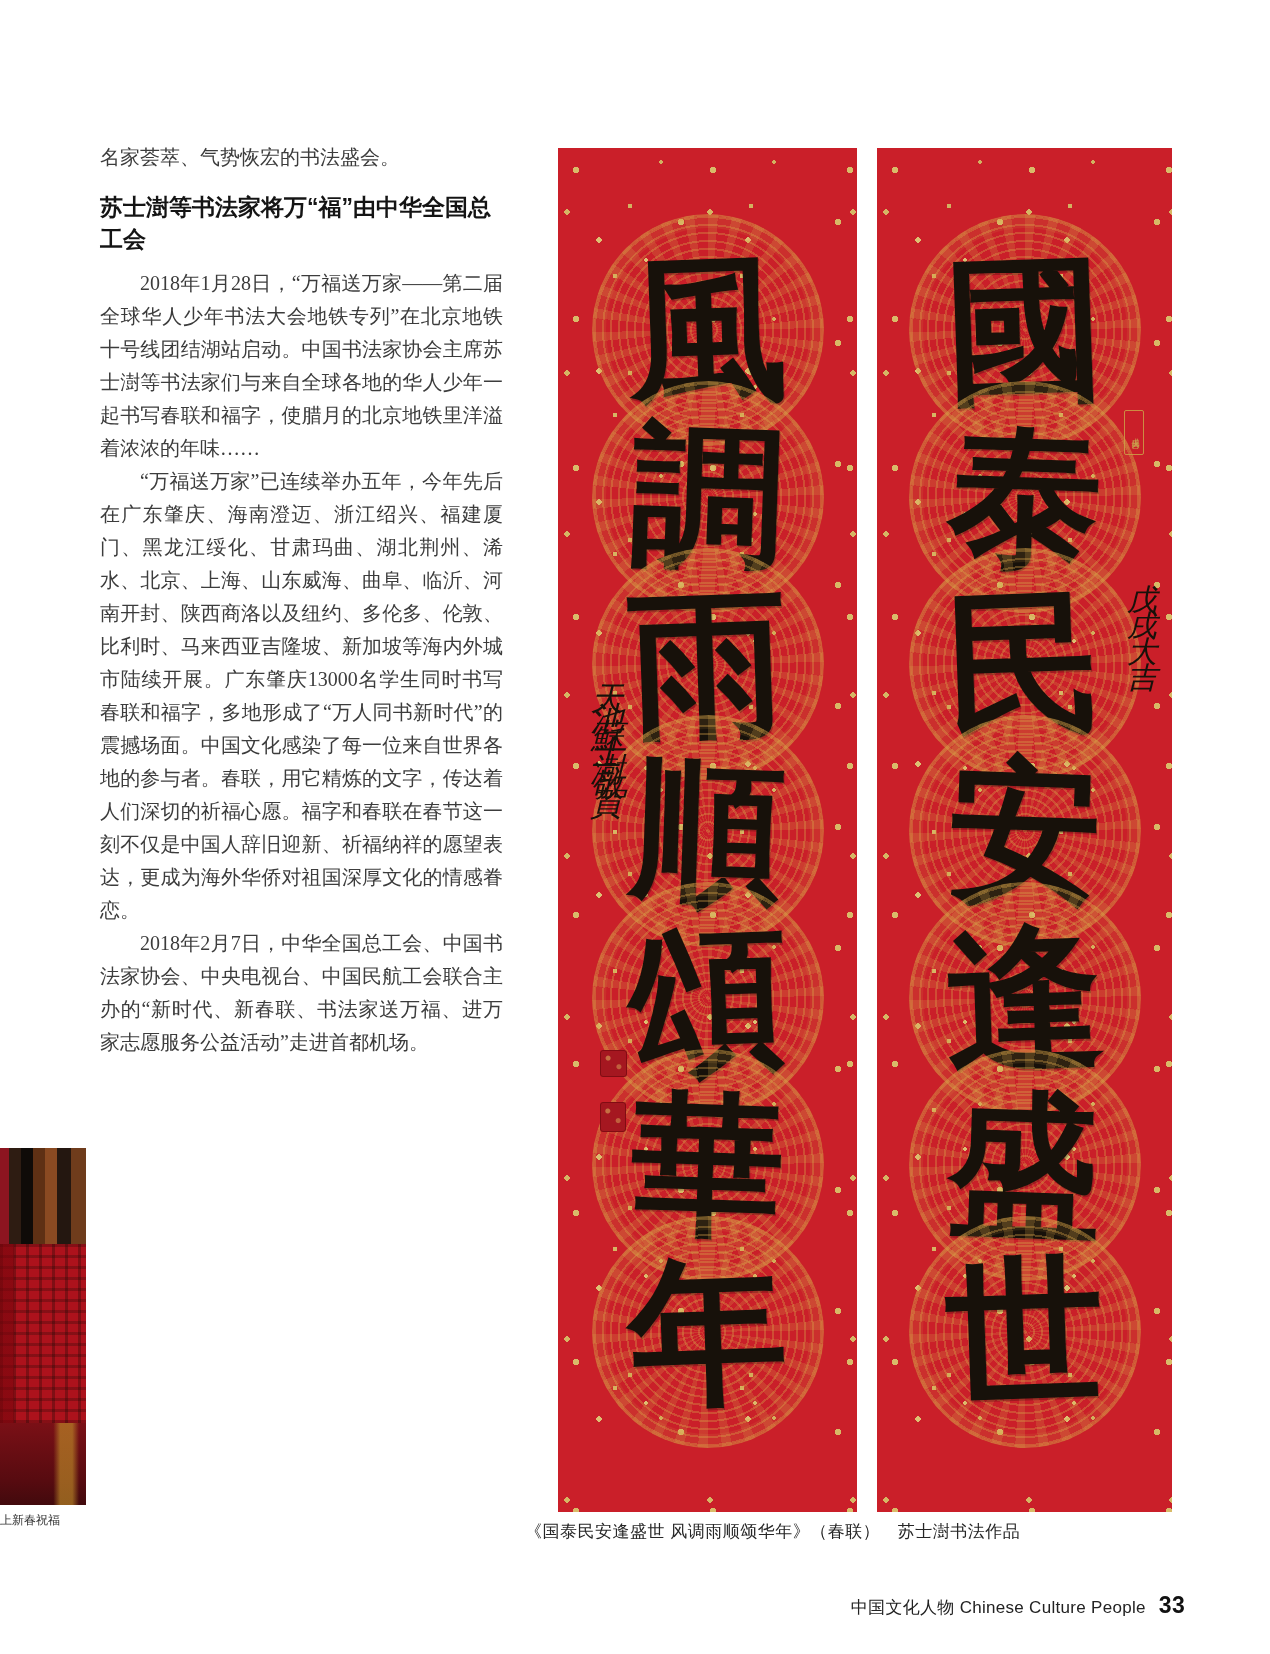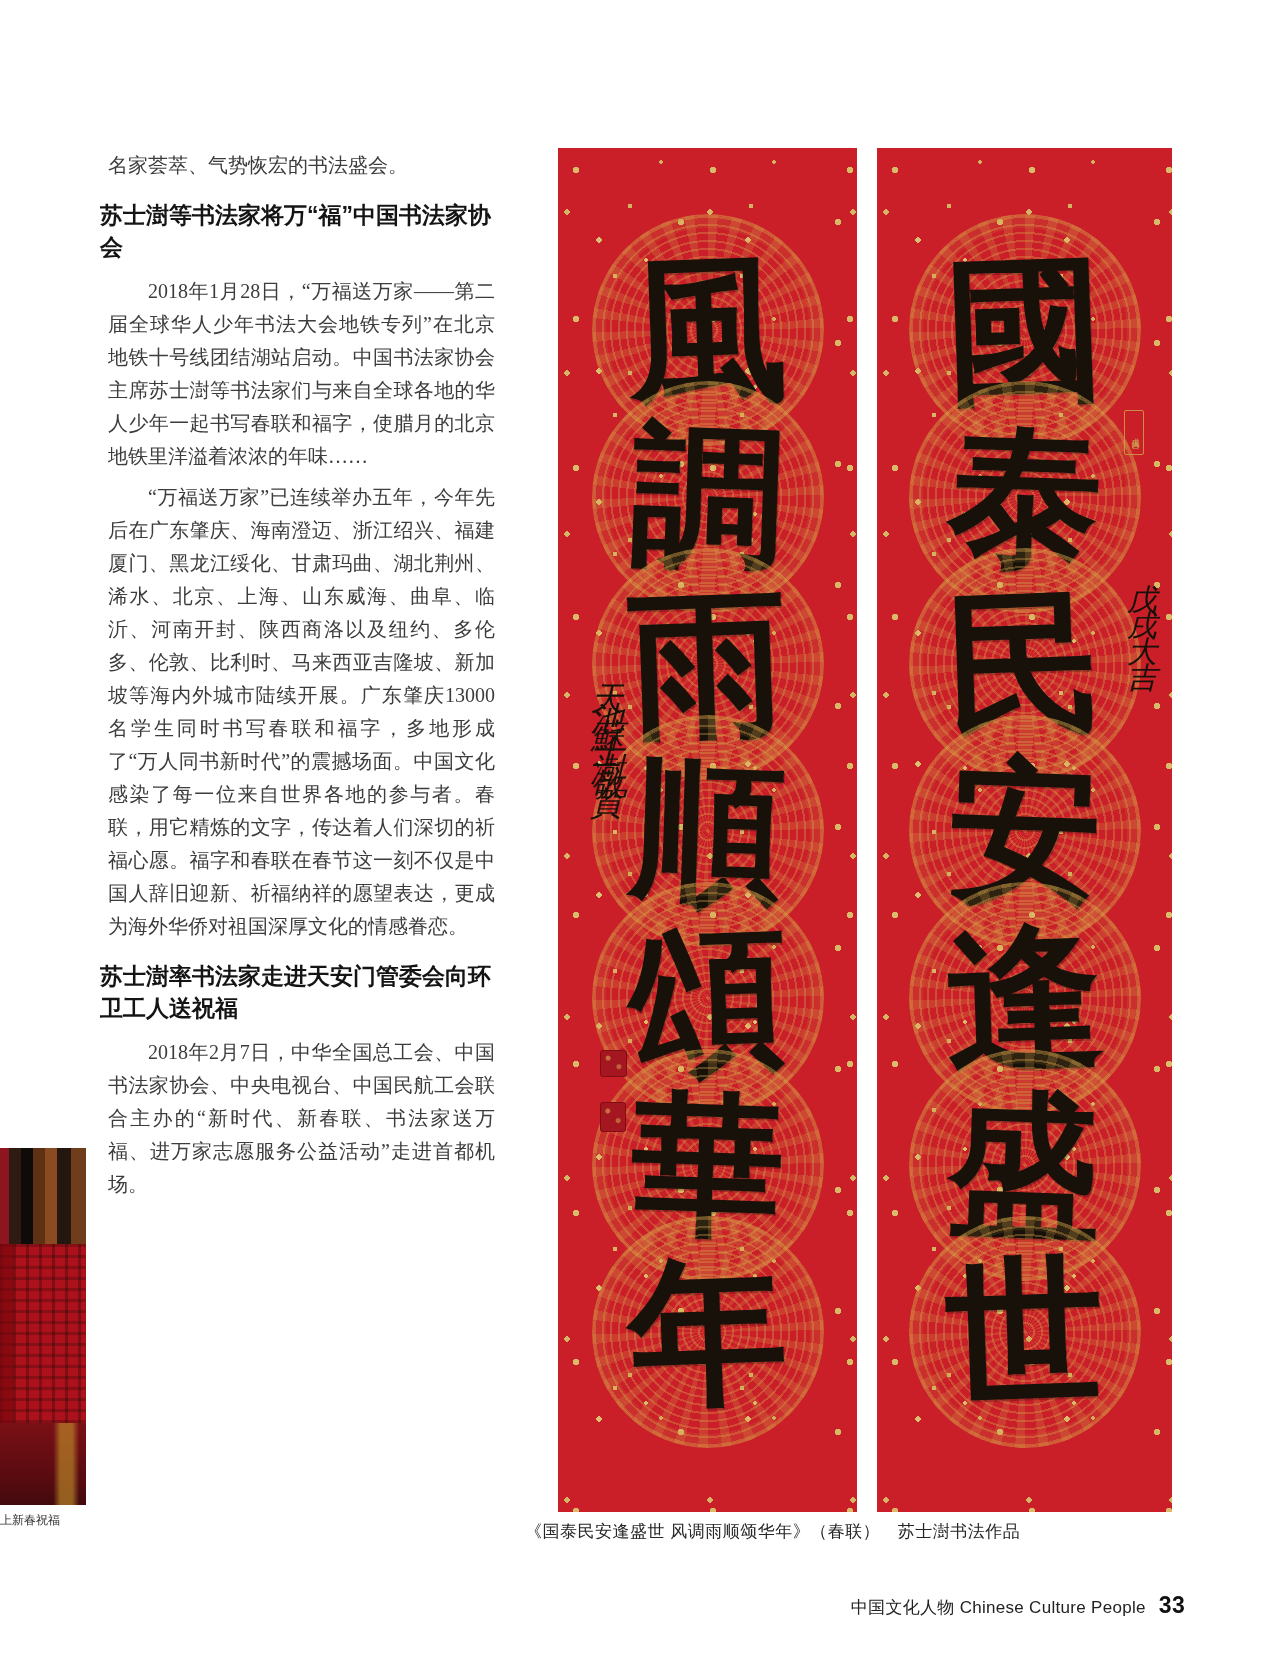--- a/index.html
+++ b/index.html
@@ -6,21 +6,21 @@
   body{
     width:1270px;height:1654px;position:relative;background:#ffffff;overflow:hidden;
     font-family:"Liberation Sans","DejaVu Sans",sans-serif;
   }
   
   .text-col{
     position:absolute;left:100px;top:141px;width:403px;
     font-family:"Liberation Serif","DejaVu Serif",serif;
     font-size:20px;line-height:33px;color:#3c3c3c;text-align:justify;
   }
-  .text-col p{margin:8px;text-indent:2em;}
+  .text-col p{margin:0;text-indent:2em;}
   .text-col p.no-indent{text-indent:0;}
   .text-col h2{
     font-family:"Liberation Sans","DejaVu Sans",sans-serif;
     font-size:23px;line-height:32px;color:#141414;font-weight:700;
     margin:17px 0 12px 0;text-align:left;
   }
   
   .scroll{
     position:absolute;top:148px;height:1364px;
     background-color:#ca1f29;
@@ -106,25 +106,24 @@
     background:
       linear-gradient(90deg, rgba(0,0,0,0) 0 62%, rgba(190,140,40,.65) 70% 84%, rgba(0,0,0,0) 92%),
       linear-gradient(180deg,#7a1016,#570b10 70%,#420a0d);}
 </style>
 </head>
 <body>
 
 <div class="text-col">
   <p class="no-indent">名家荟萃、气势恢宏的书法盛会。</p>
 
-  <h2>苏士澍等书法家将万“福”中国书法家协会</h2>
+  <h2>苏士澍等书法家将万“福”由中华全国总工会</h2>
   <p>2018年1月28日，“万福送万家——第二届全球华人少年书法大会地铁专列”在北京地铁十号线团结湖站启动。中国书法家协会主席苏士澍等书法家们与来自全球各地的华人少年一起书写春联和福字，使腊月的北京地铁里洋溢着浓浓的年味……</p>
   <p>“万福送万家”已连续举办五年，今年先后在广东肇庆、海南澄迈、浙江绍兴、福建厦门、黑龙江绥化、甘肃玛曲、湖北荆州、浠水、北京、上海、山东威海、曲阜、临沂、河南开封、陕西商洛以及纽约、多伦多、伦敦、比利时、马来西亚吉隆坡、新加坡等海内外城市陆续开展。广东肇庆13000名学生同时书写春联和福字，多地形成了“万人同书新时代”的震撼场面。中国文化感染了每一位来自世界各地的参与者。春联，用它精炼的文字，传达着人们深切的祈福心愿。福字和春联在春节这一刻不仅是中国人辞旧迎新、祈福纳祥的愿望表达，更成为海外华侨对祖国深厚文化的情感眷恋。</p>
 
-  <h2>苏士澍率书法家走进天安门管委会向环卫工人送祝福</h2>
 
   <p>2018年2月7日，中华全国总工会、中国书法家协会、中央电视台、中国民航工会联合主办的“新时代、新春联、书法家送万福、进万家志愿服务公益活动”走进首都机场。</p>
 
 </div>
 
 <div class="scroll scroll-left">
   <div class="char-cell" style="top:65px">
       <div class="roundel"></div>
       <span class="glyph">風</span>
     </div>

